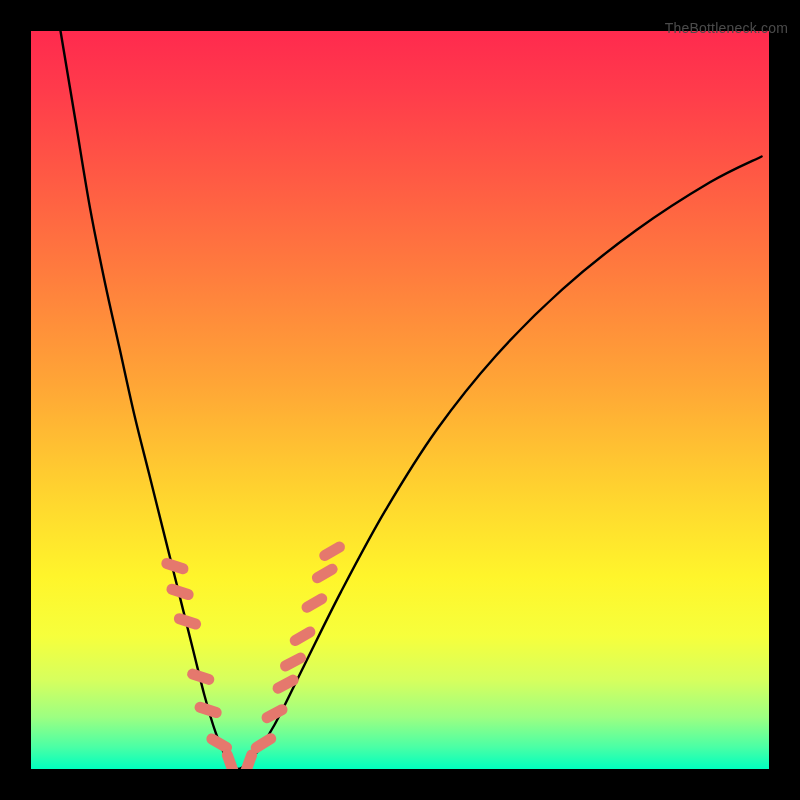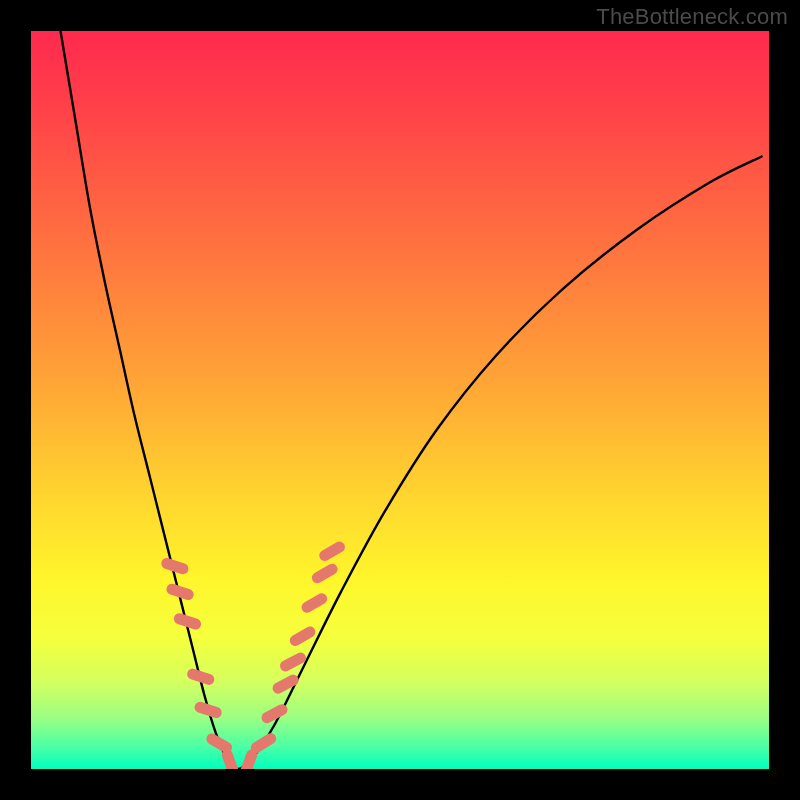--- a/index.html
+++ b/index.html
@@ -39,24 +39,24 @@
       #fff52b 74%,
       #f6ff3c 82%,
       #d6ff5e 88%,
       #9cff82 93%,
       #4bffa5 97%,
       #00ffbf 100%
     );
   }
   .watermark {
     position: absolute;
-    top: 4px;
+    top: 20px;
     right: 12px;
     color: #4b4b4b;
-    font-size: 22px;
+    font-size: 14px;
     font-weight: 500;
     letter-spacing: 0.2px;
     user-select: none;
   }
   svg.curve-layer {
     position: absolute;
     inset: 0;
   }
 </style>
 </head>

